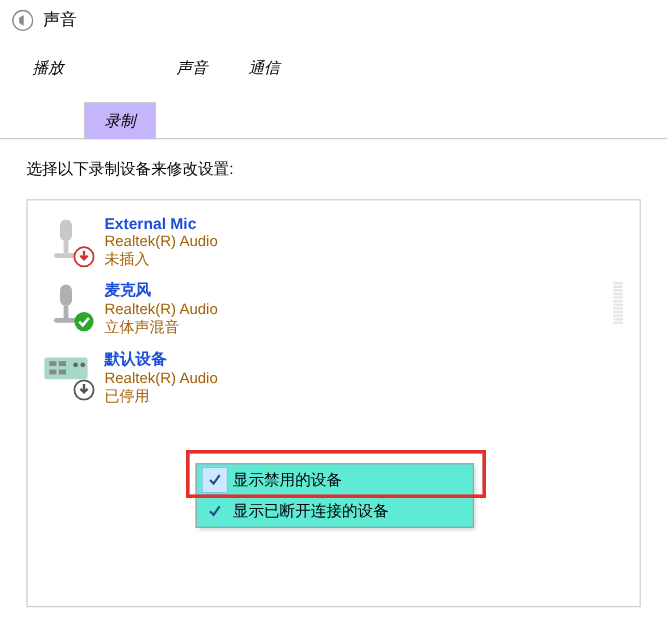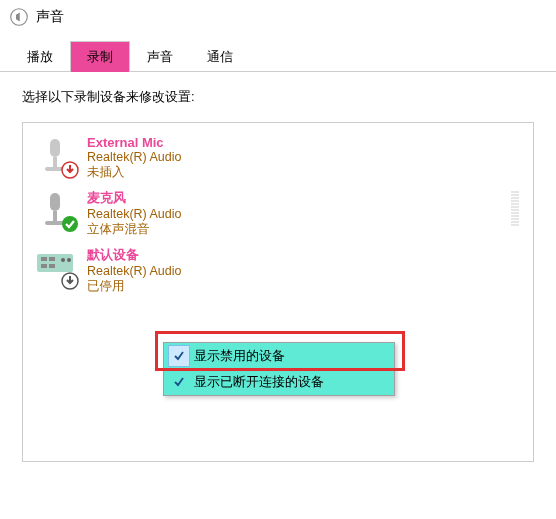--- a/index.html
+++ b/index.html
@@ -21,33 +21,35 @@
   width: 18px; height: 18px;
 }
 .titlebar .title {
   font-size: 14px;
 }
 .tabs {
   display: flex;
   border-bottom: 1px solid #ccc;
   padding-left: 10px;
   margin-top: 4px;
+  font-style: italic;
 }
 .tab {
   padding: 6px 16px;
   border: 1px solid transparent;
   border-bottom: none;
   cursor: pointer;
   font-size: 13px;
   position: relative;
   top: 1px;
 }
 .tab.active {
   border-color: #ccc;
-  background: #ec4899;
+  background: #c4b5fd;
+  margin-top: 44px;
 }
 .content {
   padding: 16px 22px;
 }
 .instruction {
   font-size: 13px;
   margin-bottom: 16px;
 }
 .device-list {
   border: 1px solid #ccc;
@@ -62,21 +64,21 @@
   align-items: flex-start;
 }
 .device-icon-wrap {
   position: relative;
   width: 40px;
   height: 42px;
   flex-shrink: 0;
 }
 .device-text .name {
   font-weight: 600;
-  color: #ec4899;
+  color: #1d4ed8;
   font-size: 13px;
 }
 .device-text .driver, .device-text .status {
   color: #a16207;
   font-size: 12.5px;
 }
 .level-meter {
   margin-left: auto;
   width: 10px;
   display: flex;

